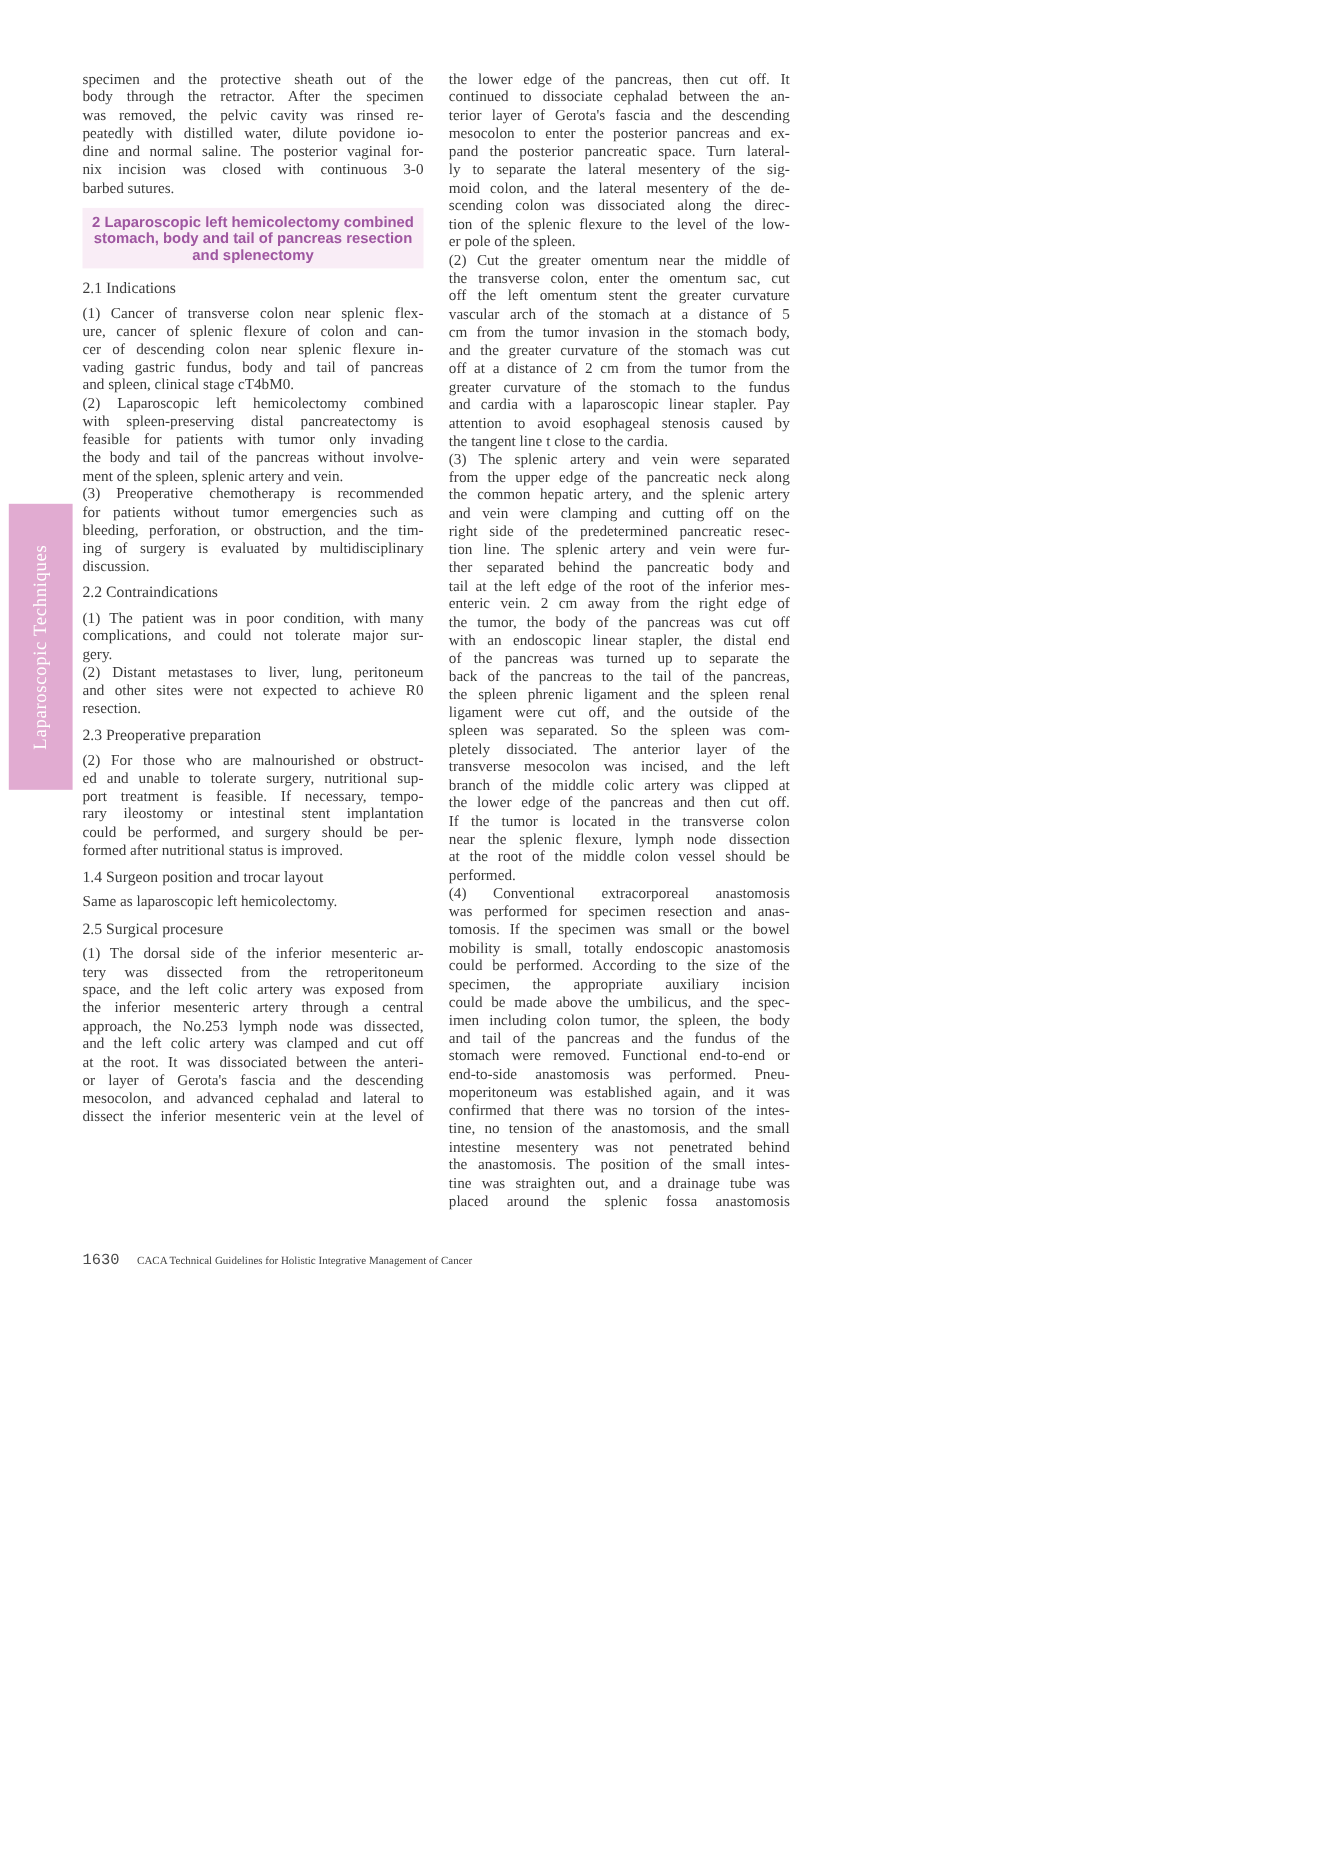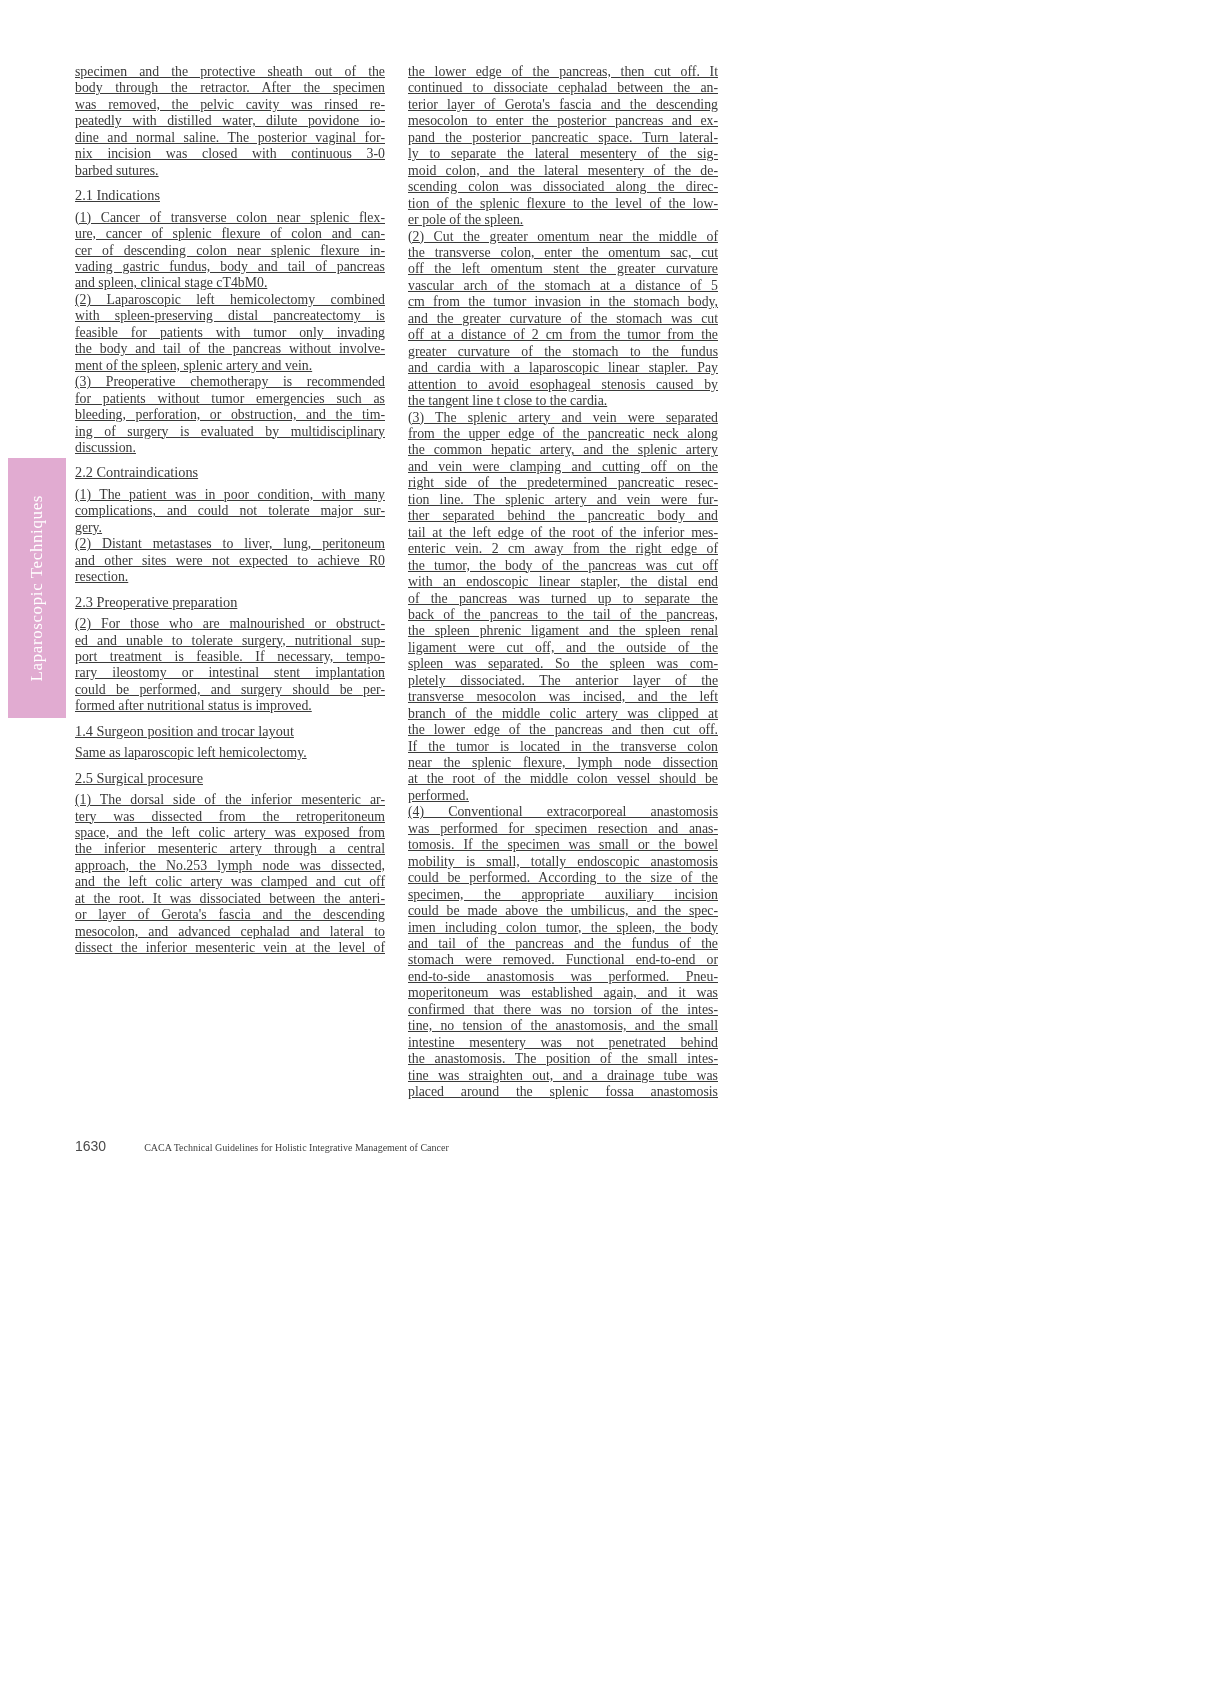--- a/index.html
+++ b/index.html
@@ -30,21 +30,21 @@
     letter-spacing: 0.6px;
     white-space: nowrap;
   }
   .content {
     position: absolute;
     left: 75px;
     top: 64px;
     display: flex;
     gap: 23px;
   }
-  .column { width: 310px; text-decoration: underline; }
+  .column { width: 310px; }
   .para { margin: 0; }
   .line {
     font-size: 13.8px;
     line-height: 16.45px;
     text-align: left;
   }
   .line.jl {
     text-align: justify;
     text-align-last: justify;
   }
@@ -64,24 +64,24 @@
   }
   .footer {
     position: absolute;
     left: 75px;
     top: 1138px;
     width: 643px;
     display: flex;
     align-items: baseline;
   }
   .page-number {
-    font-family: Liberation Sans, sans-serif;
+    font-family: Liberation Mono, monospace;
     font-size: 14px;
     color: #4a4a4a;
-    margin-right: 38px;
+    margin-right: 16px;
   }
   .footer-title {
     font-size: 10px;
     color: #3f3f3f;
   }
 </style>
 </head>
 <body>
 
 <div class="page">
@@ -93,20 +93,25 @@
   <div class="content">
     <div class="column">
         <div class="para">
           <div class="line jl">specimen and the protective sheath out of the</div>
           <div class="line jl">body through the retractor. After the specimen</div>
           <div class="line jl">was removed, the pelvic cavity was rinsed re-</div>
           <div class="line jl">peatedly with distilled water, dilute povidone io-</div>
           <div class="line jl">dine and normal saline. The posterior vaginal for-</div>
           <div class="line jl">nix incision was closed with continuous 3-0</div>
           <div class="line">barbed sutures.</div>
+        </div>
+        <div class="heading-box" style="background: rgb(249, 237, 246); color: rgb(158, 86, 160);">
+          <div class="heading-line">2 Laparoscopic left hemicolectomy combined</div>
+          <div class="heading-line">stomach, body and tail of pancreas resection</div>
+          <div class="heading-line">and splenectomy</div>
         </div>
         <div class="subheading">2.1 Indications</div>
         <div class="para">
           <div class="line jl">(1) Cancer of transverse colon near splenic flex-</div>
           <div class="line jl">ure, cancer of splenic flexure of colon and can-</div>
           <div class="line jl">cer of descending colon near splenic flexure in-</div>
           <div class="line jl">vading gastric fundus, body and tail of pancreas</div>
           <div class="line">and spleen, clinical stage cT4bM0.</div>
         </div>
         <div class="para">

